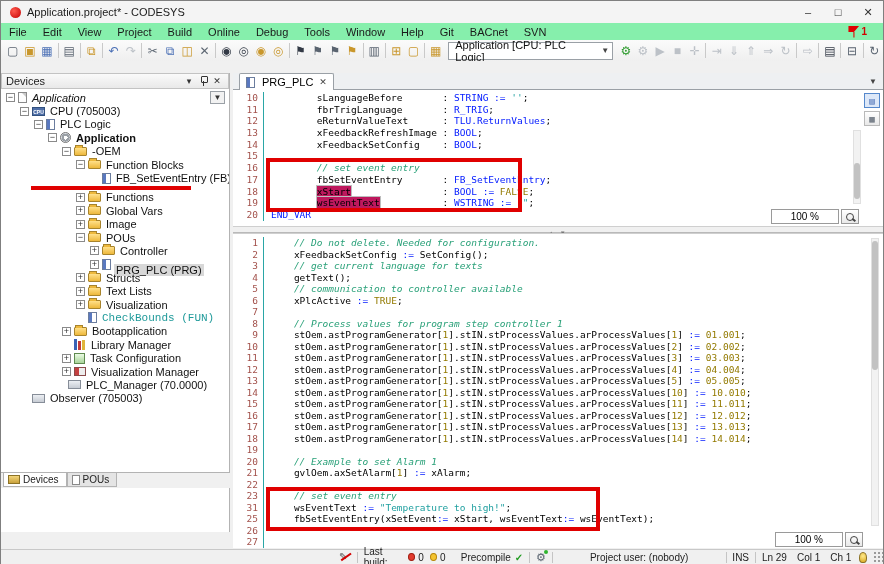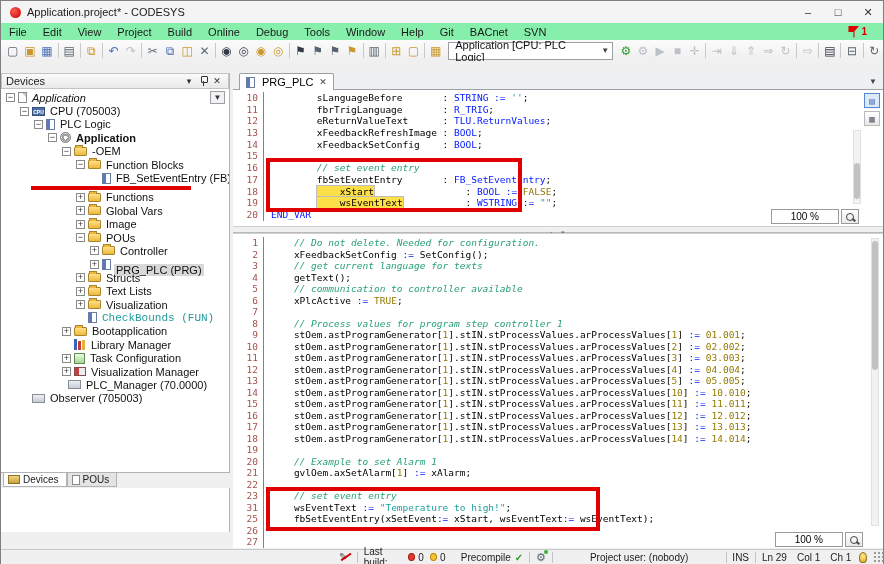--- a/index.html
+++ b/index.html
@@ -78,21 +78,21 @@
   .tab-dd { margin-left:auto; margin-right:6px; font-size:8px; color:#444; align-self:center; }
 
   .pane { position:relative; background:#fff; overflow:hidden; font-family:"DejaVu Sans Mono", monospace; font-size:9.5px; }
   .pane-decl { height:136px; }
   .pane-impl { height:315px; border-top:1px solid #cfcfcf; }
   .code-row { display:flex; height:11.7px; line-height:11.7px; white-space:pre; }
   .pane-impl .code-row { height:11.5px; line-height:11.5px; }
   .gut { width:30px; flex:none; text-align:right; padding-right:5px; color:#a3524c; }
   .cd { flex:1; border-left:1px solid #2aa6a6; padding-left:7px; color:#000; }
   .sg-k { color:#0019ff; } .sg-c { color:#2aa179; font-style:italic; } .sg-s { color:#20a0a0; }
-  .sg-n { color:#937a00; } .sg-w { background:#fde047; outline:1px solid #bdbdbd;padding-left:23px; }
+  .sg-n { color:#937a00; } .sg-w { background:#be185d; outline:1px solid #bdbdbd; }
 
   .hbox { position:absolute; border:4px solid #e00000; background:transparent; pointer-events:none; }
   .hbox-decl { left:33px; top:68px; width:256px; height:54px; }
   .hbox-impl { left:33px; top:253px; width:334px; height:44px; }
 
   .rail-btn { position:absolute; right:3px; width:16px; height:15px; border:1px solid #b9b9b9; background:linear-gradient(#fff,#e8e8e8); font-size:9px; text-align:center; line-height:14px; color:#4a6fb5; }
   .rail-btn.sel { border-color:#5588cc; background:#dde8f8; }
   .vscroll { position:absolute; right:22px; width:8px; background:#f2f2f2; border:1px solid #e0e0e0; }
   .vthumb { position:absolute; left:0; width:6px; background:#c2c2c2; border-radius:3px; margin:0 0 0 0; }
   .zoom-badge { position:absolute; display:flex; align-items:center; gap:2px; }

